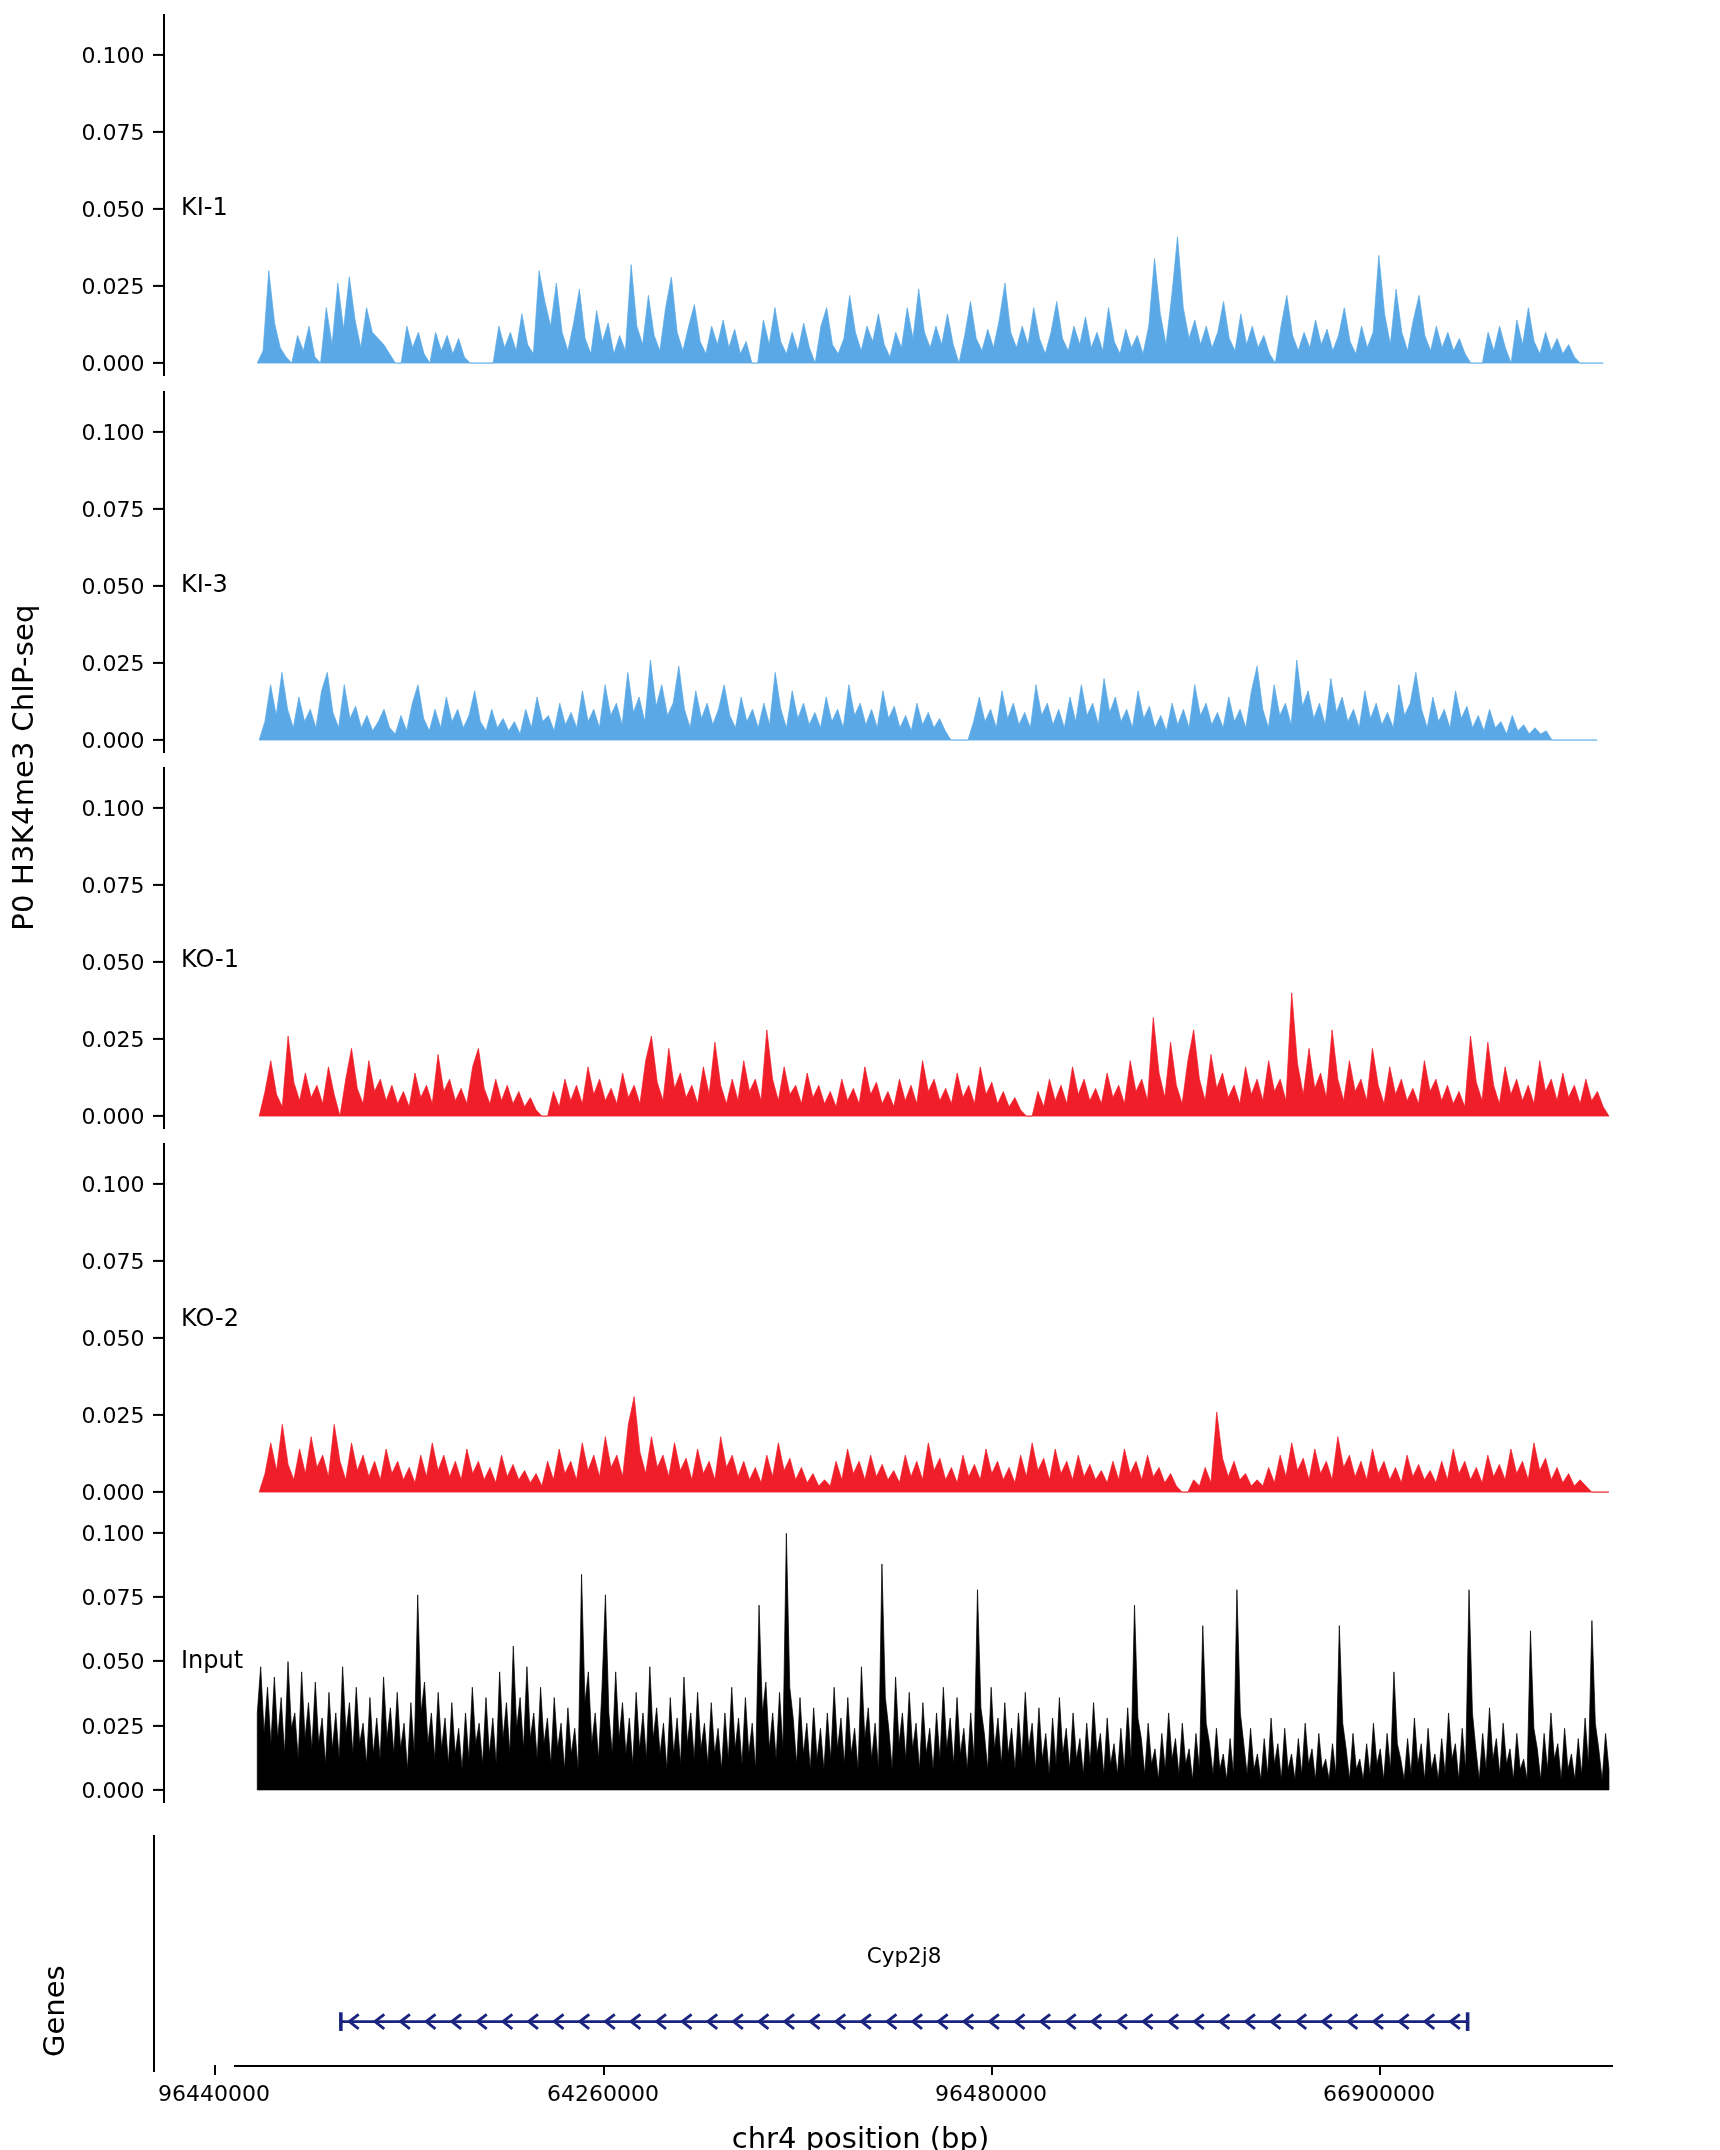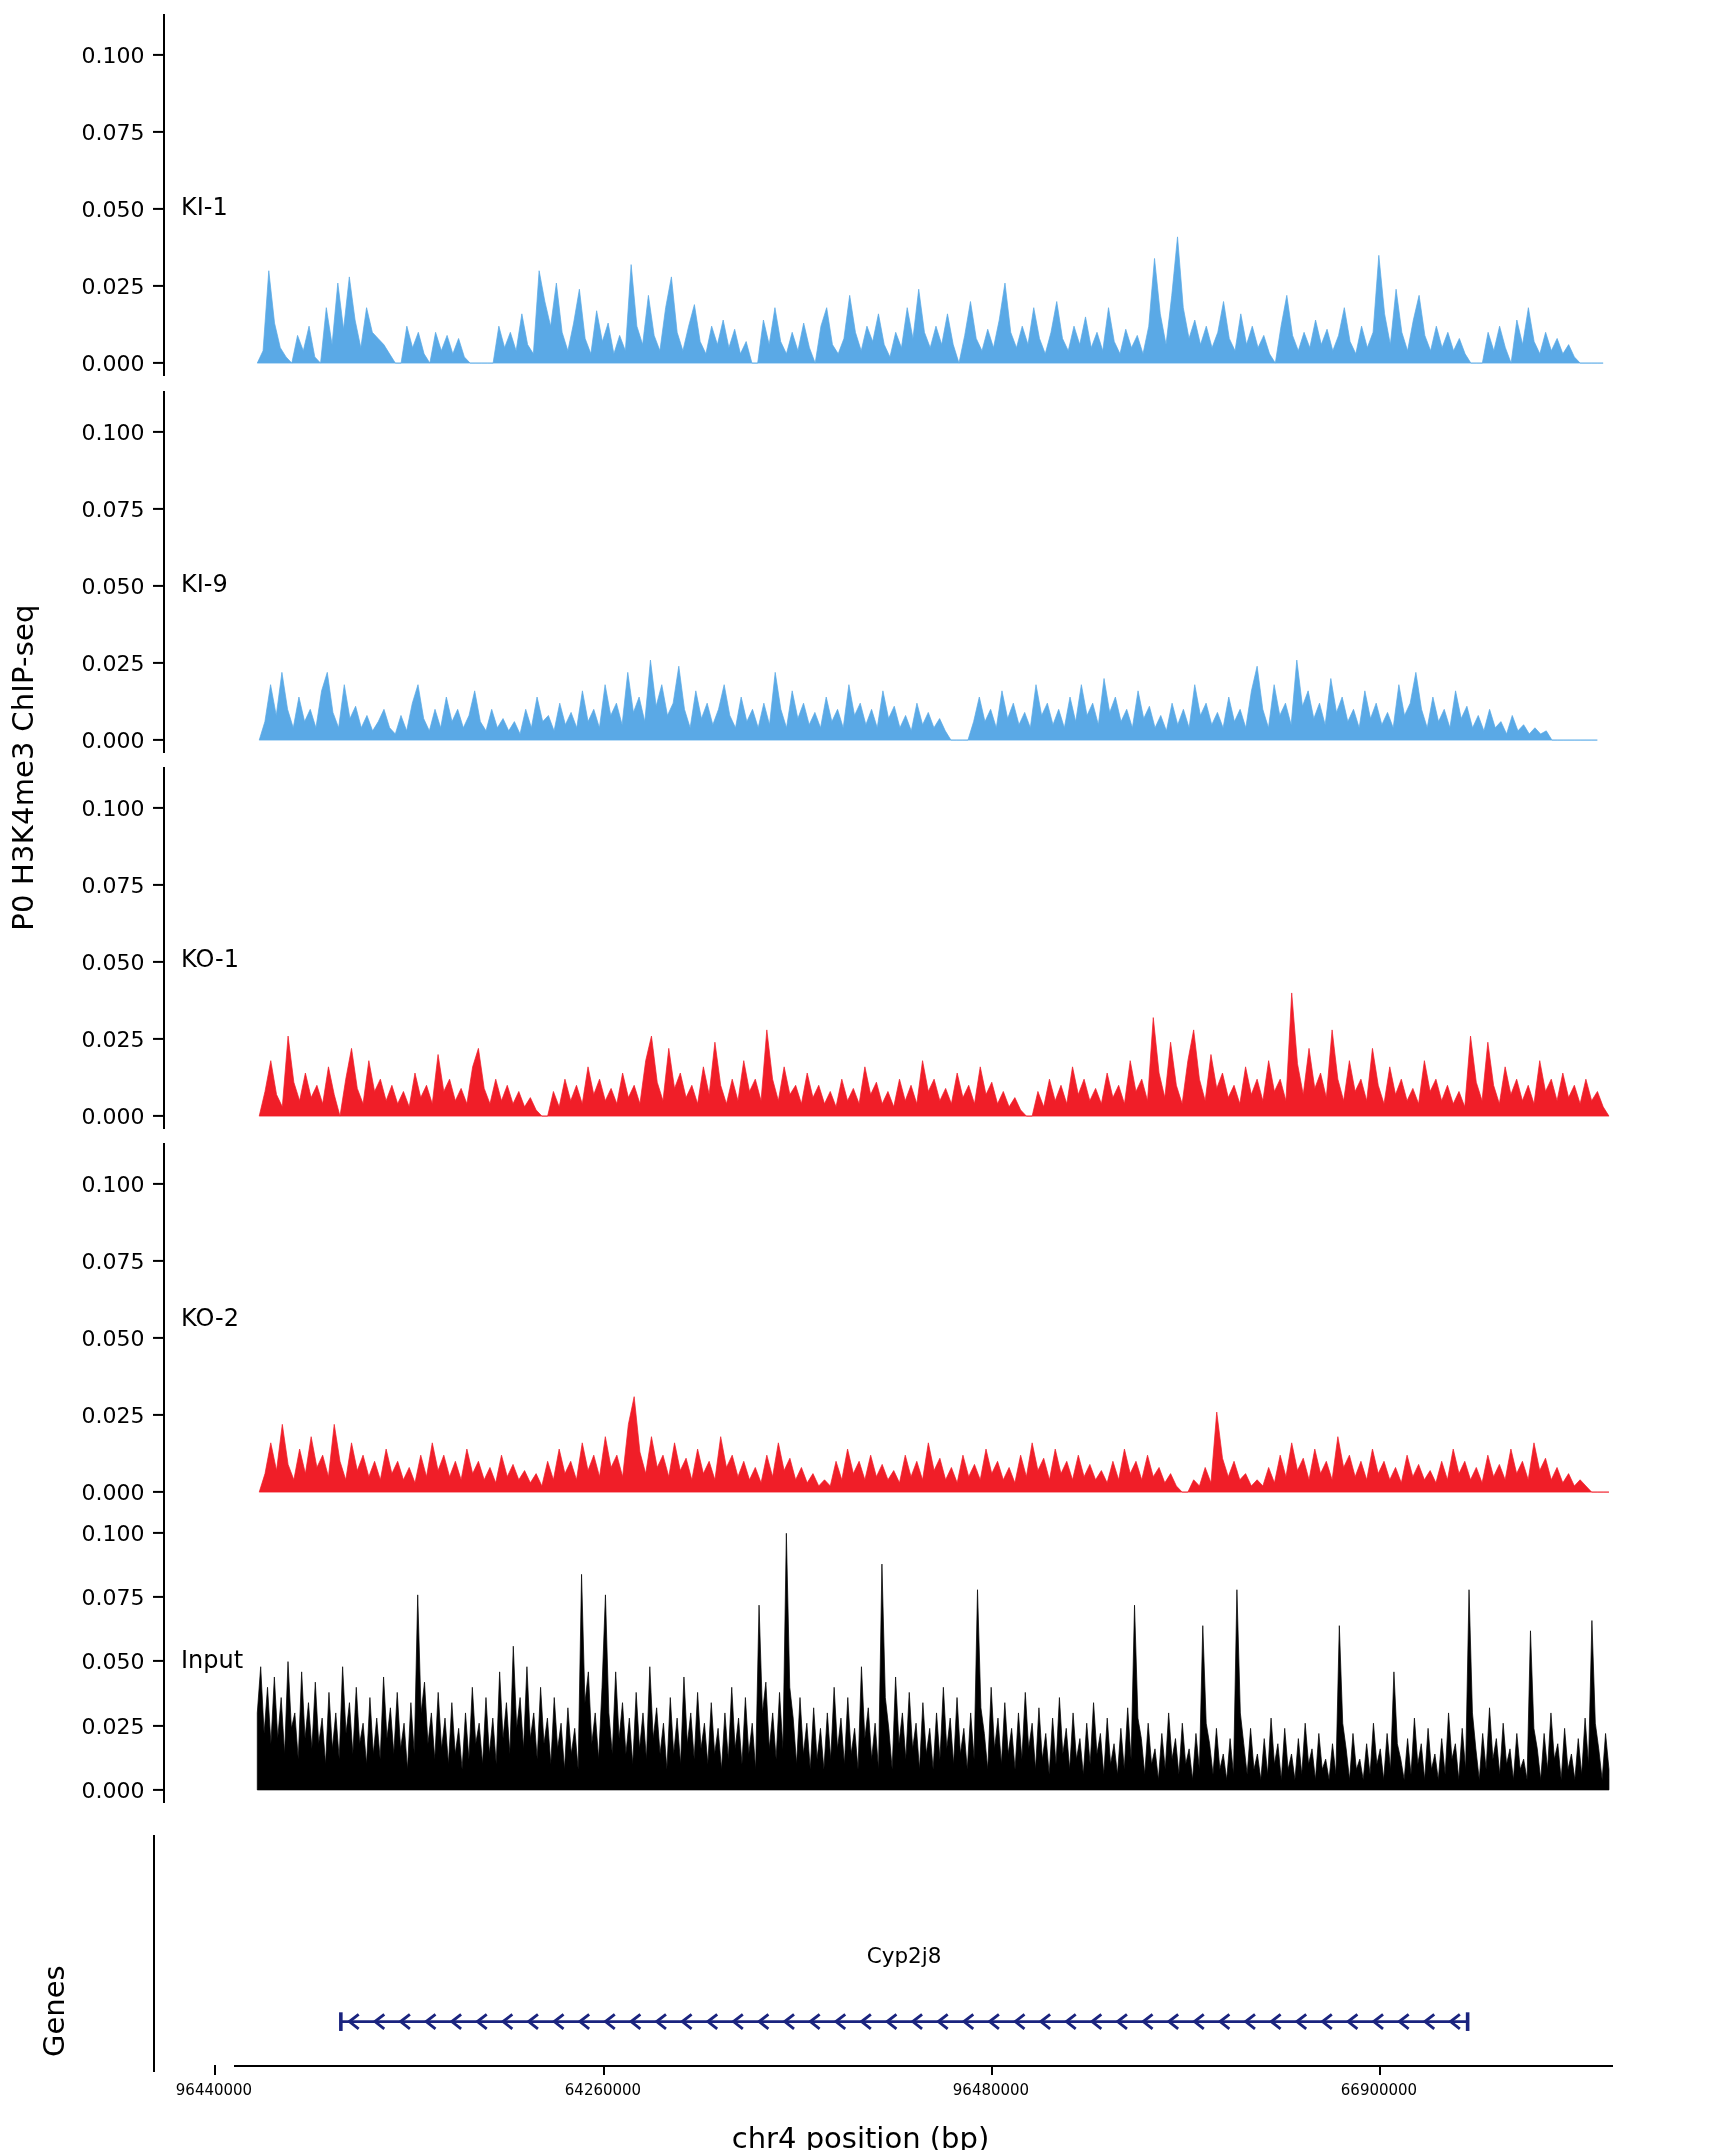--- a/index.html
+++ b/index.html
@@ -123,21 +123,21 @@
     background: #000000;
   }
   .xtick {
     position: absolute;
     width: 2.2px;
     height: 10px;
     background: #000000;
   }
   .xtick-label {
     position: absolute;
-    font-size: 15px;
+    font-size: 22px;
     transform: translateX(-50%);
     white-space: nowrap;
   }
   .xlabel {
     position: absolute;
     width: 1721px;
     text-align: center;
     font-size: 29px;
     white-space: nowrap;
   }
@@ -194,21 +194,21 @@
           <div class="tick-label">0.050</div>
         </div>
         <div class="tick-row" style="top: 118px;">
           <div class="tick-mark"></div>
           <div class="tick-label">0.075</div>
         </div>
         <div class="tick-row" style="top: 41px;">
           <div class="tick-mark"></div>
           <div class="tick-label">0.100</div>
         </div>
-        <div class="track-name" style="top: 179px;">KI-9</div>
+        <div class="track-name" style="top: 179px;">KI-3</div>
         <div class="plot-area" style="width: 1519px; height: 362px;">
           <svg width="1519" height="362" viewBox="0 0 2119 505">
             <path d="M 130.04 487.00 L 130.04 487.00 L 137.95 461.23 L 145.86 409.70 L 153.77 452.64 L 161.68 392.52 L 169.59 444.05 L 177.50 469.82 L 185.41 426.88 L 193.32 461.23 L 201.23 444.05 L 209.14 469.82 L 217.05 418.29 L 224.96 392.52 L 232.87 448.35 L 240.78 469.82 L 248.68 409.70 L 256.59 456.94 L 264.50 439.76 L 272.41 469.82 L 280.32 452.64 L 288.23 474.12 L 296.14 461.23 L 304.05 444.05 L 311.96 469.82 L 319.87 478.41 L 327.78 452.64 L 335.69 474.12 L 343.60 435.46 L 351.51 409.70 L 359.42 456.94 L 367.33 474.12 L 375.24 444.05 L 383.15 469.82 L 391.06 426.88 L 398.97 461.23 L 406.88 444.05 L 414.78 469.82 L 422.69 452.64 L 430.60 418.29 L 438.51 461.23 L 446.42 474.12 L 454.33 444.05 L 462.24 469.82 L 470.15 456.94 L 478.06 474.12 L 485.97 461.23 L 493.88 478.41 L 501.79 444.05 L 509.70 469.82 L 517.61 426.88 L 525.52 461.23 L 533.43 452.64 L 541.34 474.12 L 549.25 435.46 L 557.16 465.53 L 565.07 448.35 L 572.98 469.82 L 580.88 418.29 L 588.79 461.23 L 596.70 444.05 L 604.61 469.82 L 612.52 409.70 L 620.43 452.64 L 628.34 435.46 L 636.25 465.53 L 644.16 392.52 L 652.07 448.35 L 659.98 426.88 L 667.89 461.23 L 675.80 375.34 L 683.71 439.76 L 691.62 409.70 L 699.53 452.64 L 707.44 435.46 L 715.35 383.93 L 723.26 444.05 L 731.17 469.82 L 739.07 418.29 L 746.98 456.94 L 754.89 435.46 L 762.80 465.53 L 770.71 444.05 L 778.62 409.70 L 786.53 452.64 L 794.44 469.82 L 802.35 426.88 L 810.26 461.23 L 818.17 444.05 L 826.08 469.82 L 833.99 435.46 L 841.90 465.53 L 849.81 392.52 L 857.72 444.05 L 865.63 469.82 L 873.54 418.29 L 881.45 456.94 L 889.36 435.46 L 897.27 465.53 L 905.17 448.35 L 913.08 469.82 L 920.99 426.88 L 928.90 461.23 L 936.81 444.05 L 944.72 469.82 L 952.63 409.70 L 960.54 452.64 L 968.45 435.46 L 976.36 465.53 L 984.27 444.05 L 992.18 469.82 L 1000.09 418.29 L 1008.00 456.94 L 1015.91 439.76 L 1023.82 469.82 L 1031.73 452.64 L 1039.64 474.12 L 1047.55 435.46 L 1055.46 465.53 L 1063.37 448.35 L 1071.27 469.82 L 1079.18 456.94 L 1087.09 474.12 L 1095.00 487.00 L 1102.91 487.00 L 1110.82 487.00 L 1118.73 487.00 L 1126.64 461.23 L 1134.55 426.88 L 1142.46 461.23 L 1150.37 444.05 L 1158.28 469.82 L 1166.19 418.29 L 1174.10 456.94 L 1182.01 435.46 L 1189.92 465.53 L 1197.83 448.35 L 1205.74 469.82 L 1213.65 409.70 L 1221.56 452.64 L 1229.46 435.46 L 1237.37 465.53 L 1245.28 444.05 L 1253.19 469.82 L 1261.10 426.88 L 1269.01 461.23 L 1276.92 409.70 L 1284.83 452.64 L 1292.74 435.46 L 1300.65 465.53 L 1308.56 401.11 L 1316.47 448.35 L 1324.38 426.88 L 1332.29 461.23 L 1340.20 444.05 L 1348.11 469.82 L 1356.02 418.29 L 1363.93 456.94 L 1371.84 439.76 L 1379.75 469.82 L 1387.66 452.64 L 1395.56 474.12 L 1403.47 435.46 L 1411.38 465.53 L 1419.29 444.05 L 1427.20 469.82 L 1435.11 409.70 L 1443.02 452.64 L 1450.93 435.46 L 1458.84 465.53 L 1466.75 448.35 L 1474.66 469.82 L 1482.57 426.88 L 1490.48 461.23 L 1498.39 444.05 L 1506.30 469.82 L 1514.21 418.29 L 1522.12 383.93 L 1530.03 444.05 L 1537.94 469.82 L 1545.85 409.70 L 1553.76 452.64 L 1561.66 435.46 L 1569.57 465.53 L 1577.48 375.34 L 1585.39 439.76 L 1593.30 418.29 L 1601.21 456.94 L 1609.12 435.46 L 1617.03 465.53 L 1624.94 401.11 L 1632.85 448.35 L 1640.76 426.88 L 1648.67 461.23 L 1656.58 444.05 L 1664.49 469.82 L 1672.40 418.29 L 1680.31 456.94 L 1688.22 435.46 L 1696.13 465.53 L 1704.04 448.35 L 1711.95 469.82 L 1719.86 409.70 L 1727.76 452.64 L 1735.67 435.46 L 1743.58 392.52 L 1751.49 444.05 L 1759.40 469.82 L 1767.31 426.88 L 1775.22 461.23 L 1783.13 444.05 L 1791.04 469.82 L 1798.95 418.29 L 1806.86 456.94 L 1814.77 439.76 L 1822.68 469.82 L 1830.59 452.64 L 1838.50 474.12 L 1846.41 444.05 L 1854.32 469.82 L 1862.23 461.23 L 1870.14 478.41 L 1878.05 452.64 L 1885.95 474.12 L 1893.86 465.53 L 1901.77 478.41 L 1909.68 469.82 L 1917.59 478.41 L 1925.50 474.12 L 1933.41 487.00 L 1941.32 487.00 L 1949.23 487.00 L 1957.14 487.00 L 1965.05 487.00 L 1972.96 487.00 L 1980.87 487.00 L 1988.78 487.00 L 1996.69 487.00 L 1996.69 487.00 Z" fill="#5aa9e6" stroke="#5aa9e6" stroke-width="1"></path>
           </svg>
         </div>
       </div>
       <div class="track" style="top: 767px; height: 362px;">
         <div class="track-axis"></div>
         <div class="tick-row" style="top: 349px;">
           <div class="tick-mark"></div>

